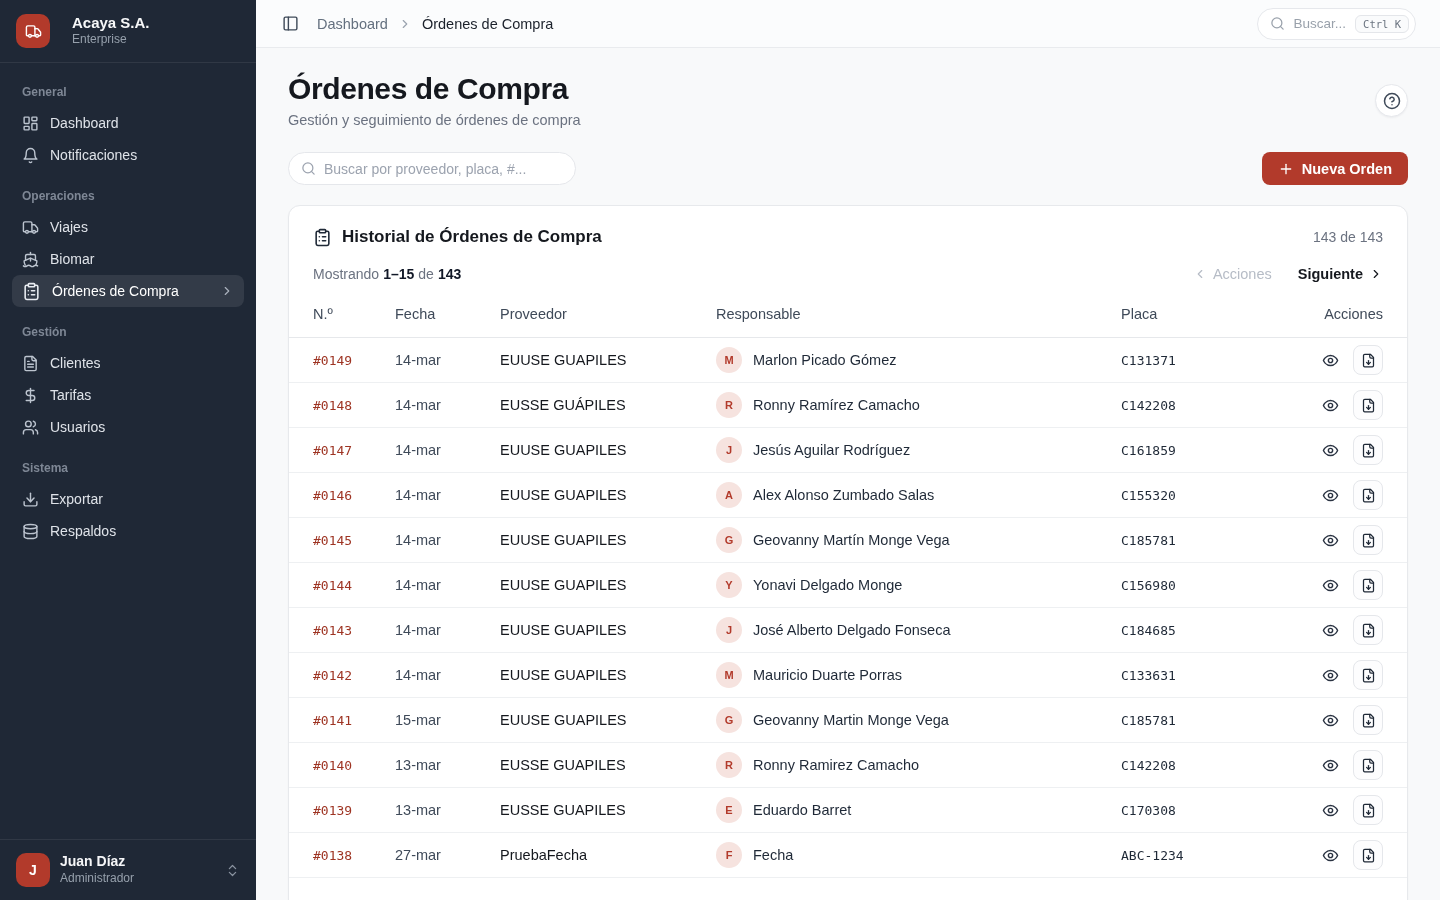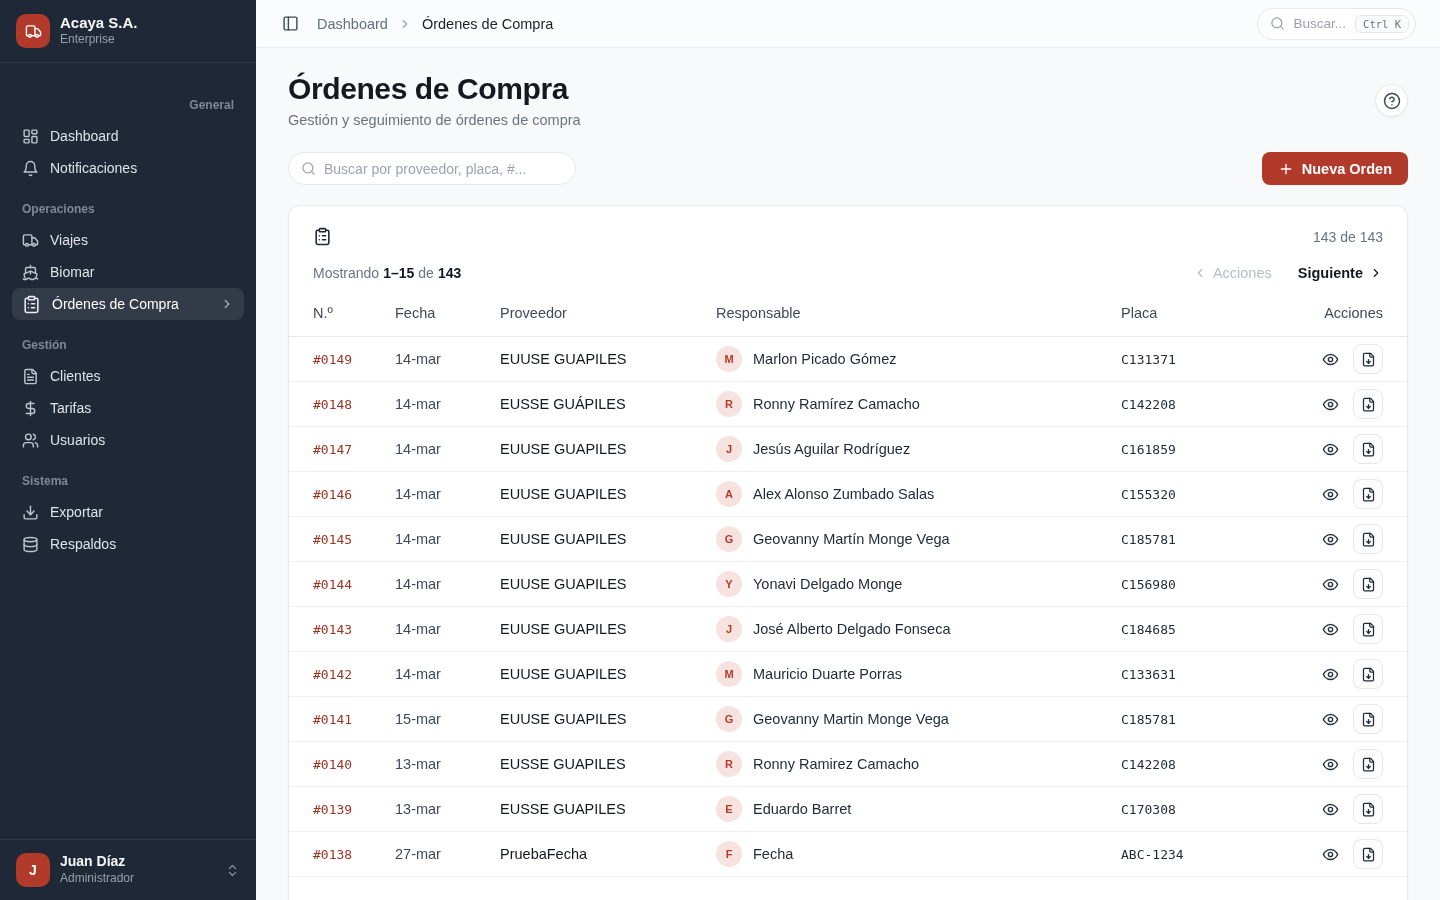--- a/index.html
+++ b/index.html
@@ -9,27 +9,27 @@
     --accent:#b23a2b;
     --sidebar-bg:#1f2836;
     --order-red:#9e3423;
     --border:#e7e9ec;
   }
   svg { display:block; }
   .app { width:1440px; height:900px; display:flex; overflow:hidden; }
 
   
   .sidebar { width:256px; min-width:256px; background:var(--sidebar-bg); color:#dfe3e9; display:flex; flex-direction:column; }
-  .brand { display:flex; gap:10px; padding:14px 16px; border-bottom:1px solid rgba(255,255,255,.08); }
+  .brand { display:flex; gap:22px; padding:14px 16px; border-bottom:1px solid rgba(255,255,255,.08); }
   .brand-logo { width:34px; height:34px; border-radius:10px; background:var(--accent); color:#fff; display:flex; align-items:center; justify-content:center; flex:none; }
   .brand-name { font-size:15px; font-weight:700; color:#f7f8f9; line-height:1.2; }
   .brand-plan { font-size:12px; color:#96a0ac; line-height:1.3; }
   .nav { flex:1; padding:10px 12px 0; overflow:hidden; }
   .sec-label { font-size:12px; font-weight:600; color:#7e8795; padding:0 10px; margin:18px 0 8px; }
-  .nav-section:first-child .sec-label { margin-top:25px;text-align:right; }
+  .nav-section:first-child .sec-label { margin-top:12px; }
   .nav-item { height:32px; display:flex; align-items:center; gap:11px; padding:0 10px; border-radius:8px; font-size:14px; font-weight:500; color:#dfe3e9; cursor:pointer; }
   .nav-item .nav-ic { color:#bcc4cf; display:flex; }
   .nav-item.active { background:rgba(255,255,255,.09); color:#ffffff; }
   .nav-item.active .nav-ic { color:#e8ecf1; }
   .nav-chev { margin-left:auto; color:#aab2bd; display:none; }
   .nav-item.active .nav-chev { display:flex; }
   .side-user { border-top:1px solid rgba(255,255,255,.08); padding:13px 16px; display:flex; align-items:center; gap:10px; cursor:pointer; }
   .user-avatar { width:34px; height:34px; border-radius:10px; background:var(--accent); color:#fff; font-size:14px; font-weight:700; display:flex; align-items:center; justify-content:center; flex:none; }
   .user-name { font-size:14px; font-weight:700; color:#f5f6f8; line-height:1.25; }
   .user-role { font-size:12px; color:#96a0ac; line-height:1.3; }
@@ -346,20 +346,21 @@
             <span>
                 <svg width="19" height="19" viewBox="0 0 24 24" fill="none" stroke="currentColor" stroke-width="2" stroke-linecap="round" stroke-linejoin="round">
                   <rect x="8" y="2" width="8" height="4" rx="1"></rect>
                   <path d="M16 4h2a2 2 0 0 1 2 2v14a2 2 0 0 1-2 2H6a2 2 0 0 1-2-2V6a2 2 0 0 1 2-2h2"></path>
                   <path d="M12 11h4"></path>
                   <path d="M12 16h4"></path>
                   <path d="M8 11h.01"></path>
                   <path d="M8 16h.01"></path>
                 </svg>
               </span>
+            <span class="card-title">Historial de Órdenes de Compra</span>
           </div>
           <span class="card-count">143 de 143</span>
         </div>
 
         <div class="card-sub">
           <span class="showing">
             <span>Mostrando</span>
             <b>1–15</b>
             <span>de</span>
             <b>143</b>

